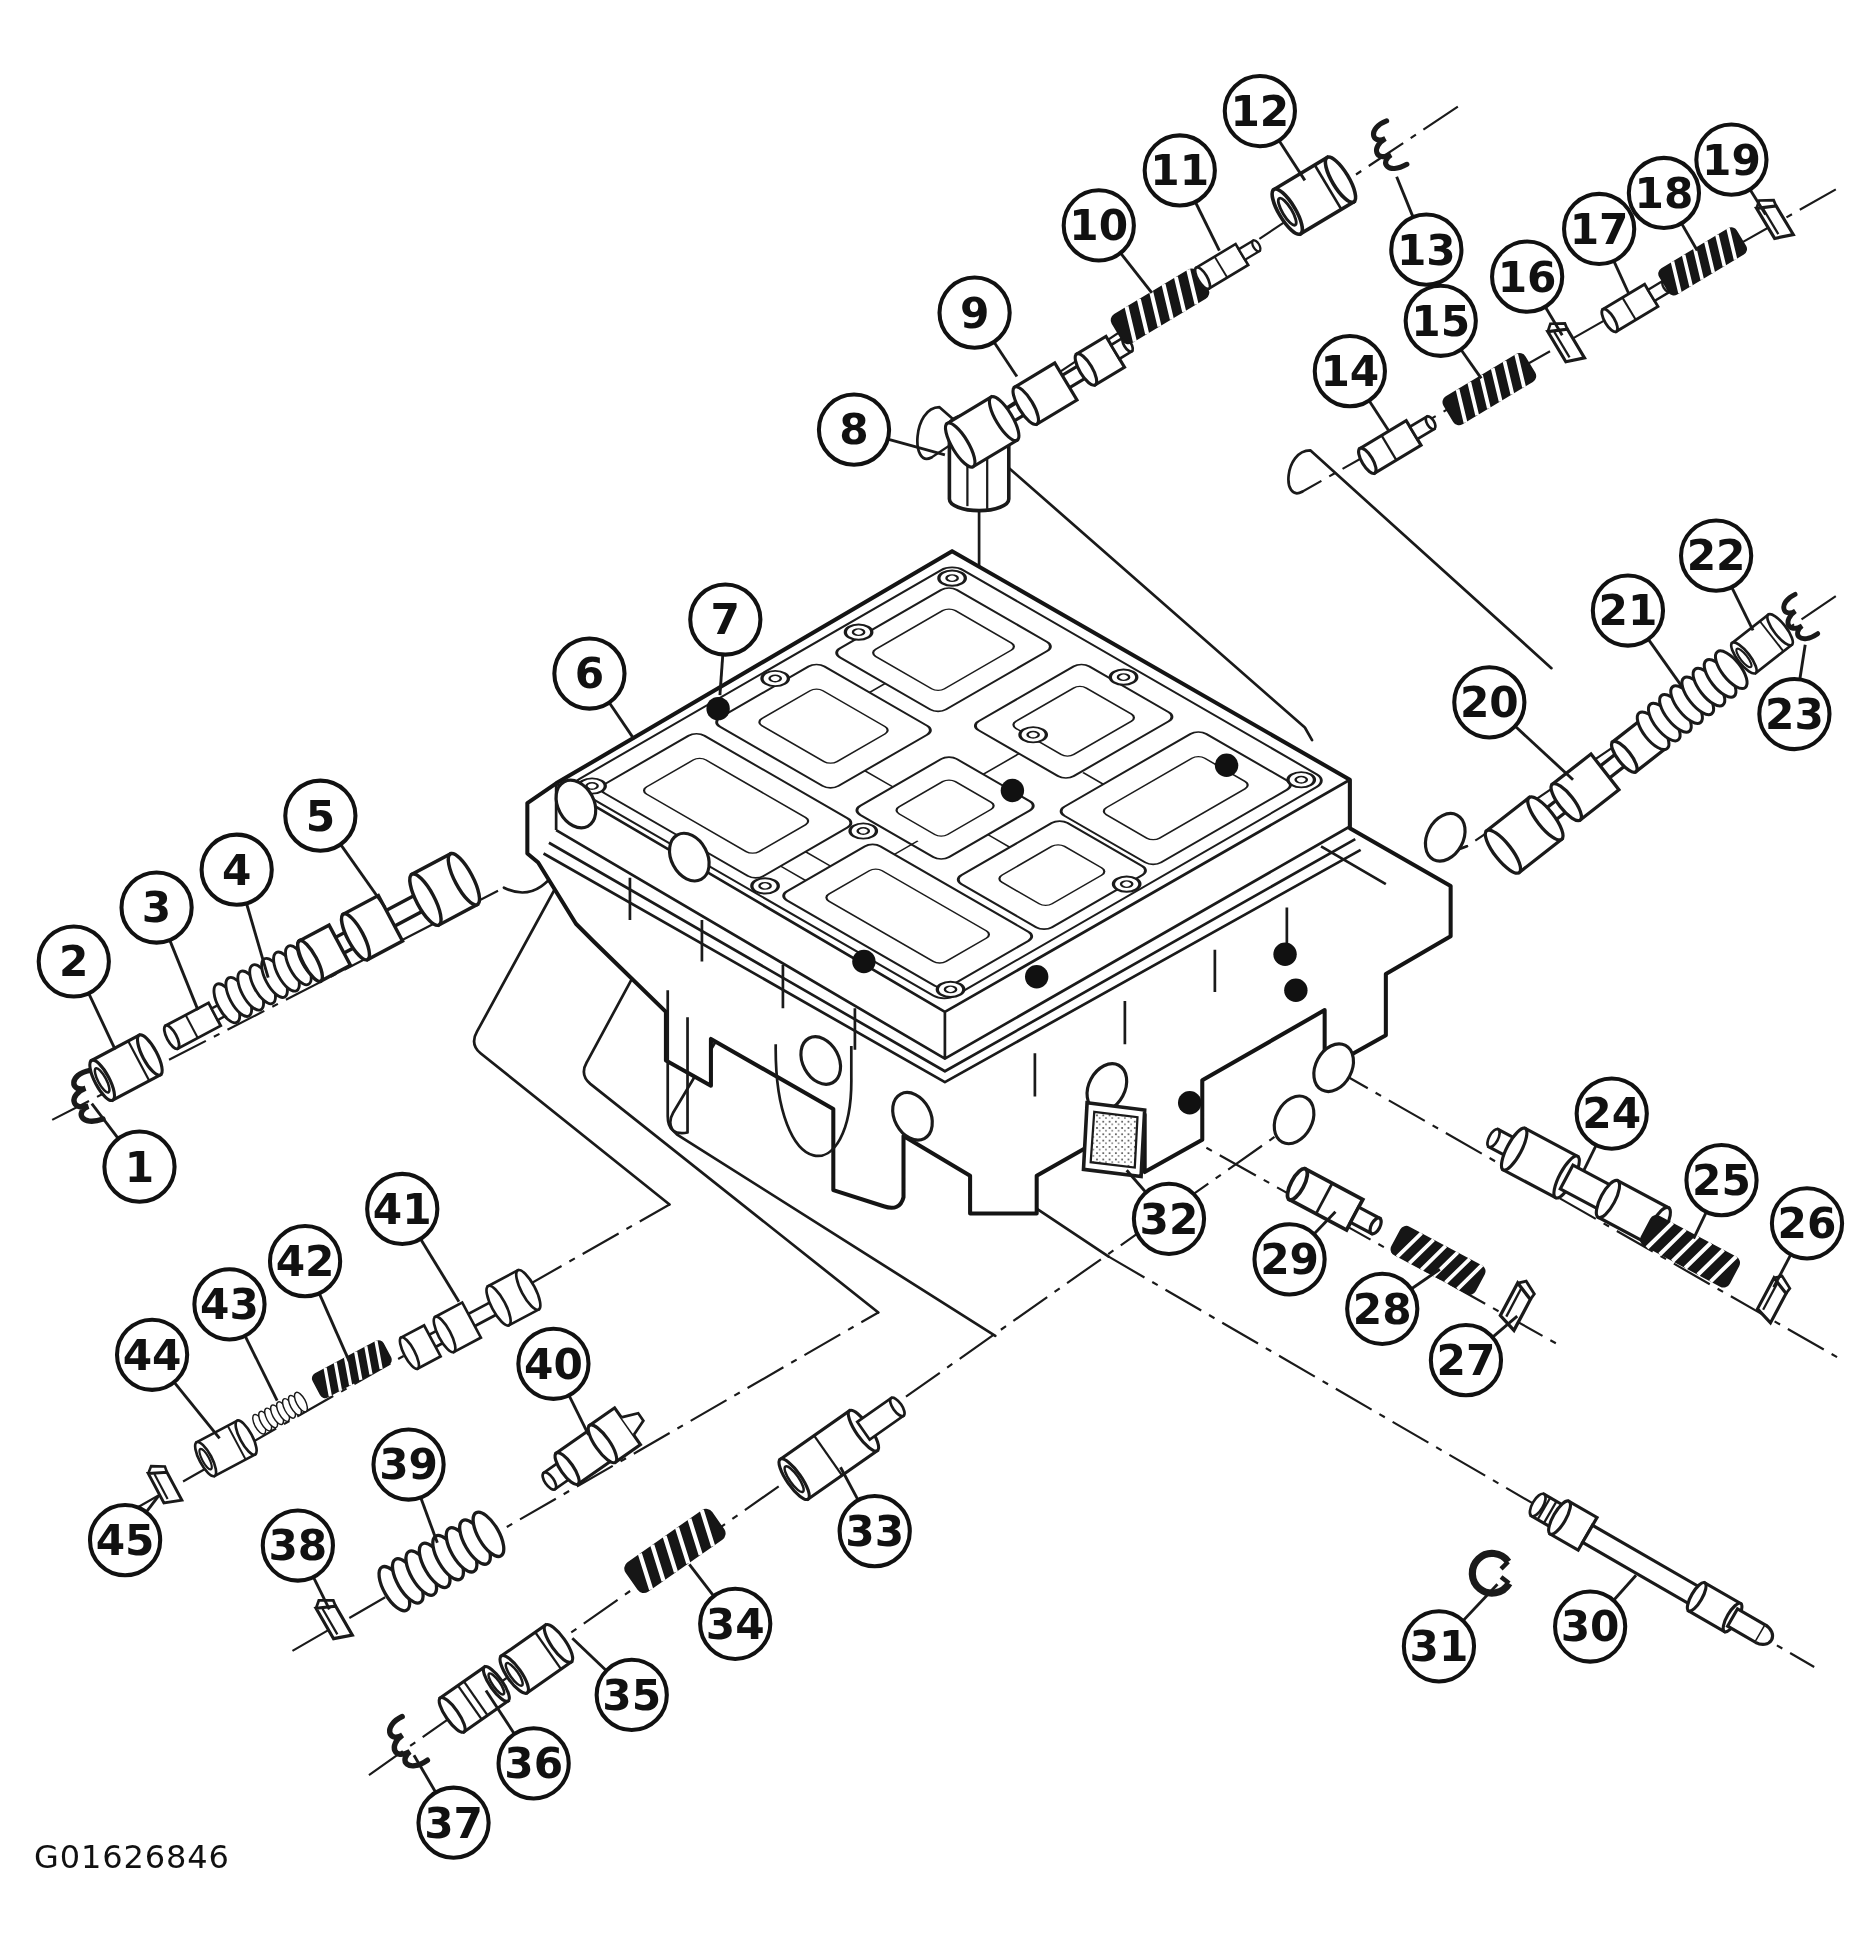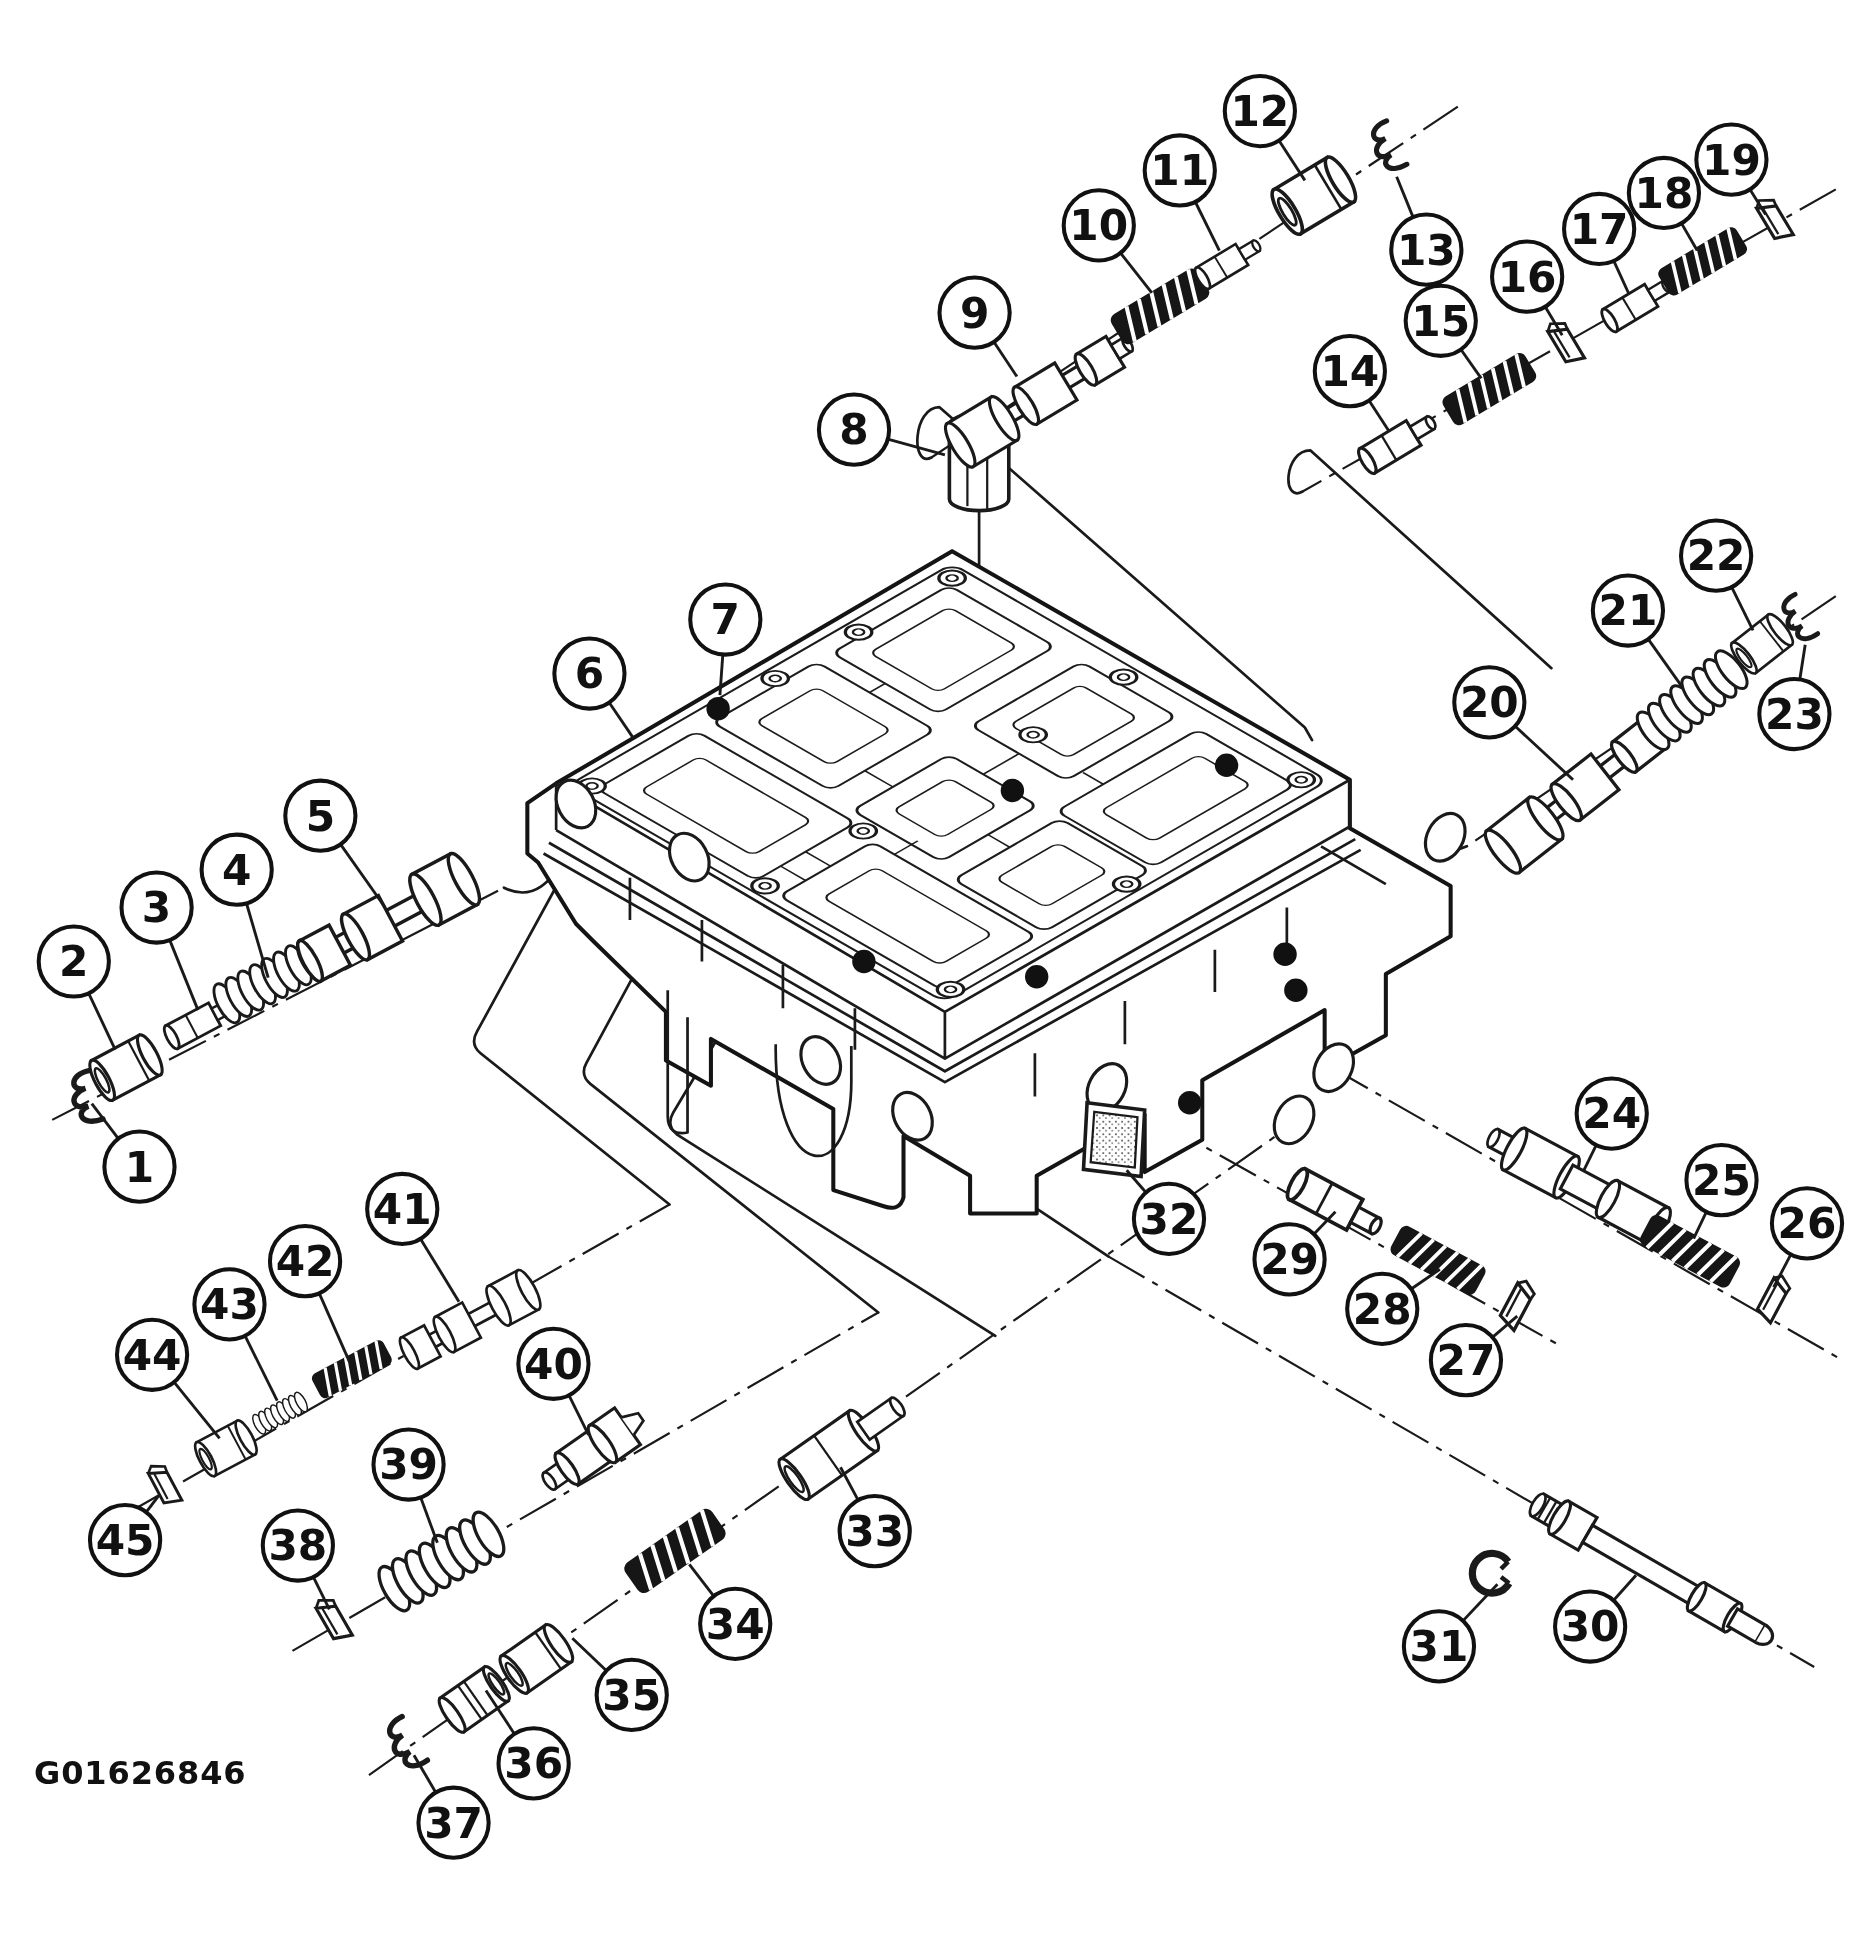--- a/index.html
+++ b/index.html
@@ -9,22 +9,22 @@
   .ln{fill:none;stroke:#1a1a1a;stroke-width:3;stroke-linejoin:round;stroke-linecap:round;}
   .axis{fill:none;stroke:#1a1a1a;stroke-width:2.4;stroke-dasharray:46 10 7 10;}
   .leader{stroke:#1a1a1a;stroke-width:3.2;}
   .callout-circle{fill:#ffffff;stroke:#111111;stroke-width:4.5;}
   .callout-num{font-family:"DejaVu Sans",sans-serif;font-weight:800;font-size:47px;fill:#111111;
                text-anchor:middle;}
   .body-sil{fill:#ffffff;stroke:#141414;stroke-width:4.5;stroke-linejoin:round;}
   .body-line{fill:none;stroke:#1a1a1a;stroke-width:3;stroke-linejoin:round;}
   .maze{fill:none;stroke:#1c1c1c;stroke-width:2.6;stroke-linejoin:round;}
   .maze2{fill:none;stroke:#1c1c1c;stroke-width:2;stroke-linejoin:round;}
-  .caption{position:absolute;left:34px;top:1754px;font-family:"DejaVu Sans",sans-serif;
-           font-weight:700;font-size:32px;letter-spacing:0.9px;color:#111;}
+  .caption{position:absolute;left:34px;top:1838px;font-family:"DejaVu Sans",sans-serif;
+           font-weight:400;font-size:32px;letter-spacing:0.9px;color:#111;}
 </style>
 </head>
 <body>
 
 <div class="page">
   <svg id="fig" width="1870" height="1959" viewBox="0 0 2078 2176">
     <defs>
       <pattern id="dotpat" width="7" height="7" patternUnits="userSpaceOnUse">
         <rect width="7" height="7" fill="#ffffff"></rect>
         <circle cx="2" cy="2" r="1.1" fill="#444"></circle>

